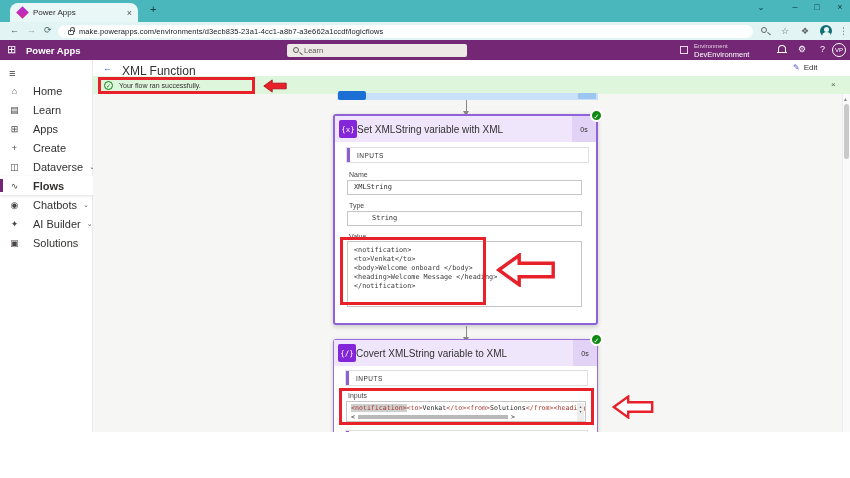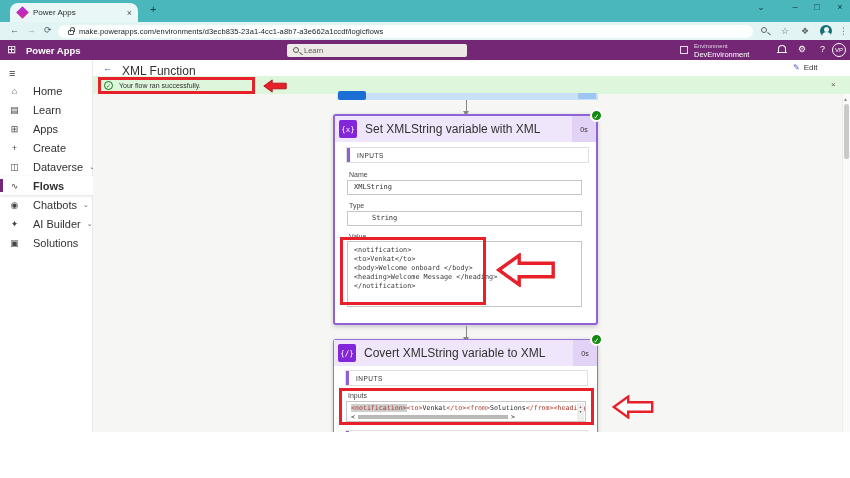--- a/index.html
+++ b/index.html
@@ -77,21 +77,21 @@
   .trig-chip { left:578px; top:93px; width:18px; height:6px; background:#9cc5f0; border-radius:1px;}
 
   .conn { width:1px; background:#8a8886; left:466px; }
   .conn-head { left:463px; width:0; height:0; border-left:3.5px solid transparent; border-right:3.5px solid transparent; border-top:5px solid #8a8886;}
 
   .card { background:#fff; border-radius:3px; box-shadow:0 1.5px 4px rgba(0,0,0,.18); }
   .card1 { left:333px; top:114px; width:265px; height:211px; border:2px solid #8f62d9; }
   .card2 { left:333px; top:339px; width:265px; height:113px; border:1px solid #9a6fd9; border-bottom:none; border-radius:3px 3px 0 0;}
   .card-hd { display:flex; align-items:center; height:26px; background:#efe6fb; }
   .card-ico { width:18px; height:18px; background:#8326d9; border-radius:2px; margin-left:4px; color:#fff; font-family:"DejaVu Sans Mono",monospace; font-size:7.5px; display:flex; align-items:center; justify-content:center; flex:none;}
-  .card-title { margin-left:8px; font-size:12px; color:#323130; white-space:nowrap;}
+  .card-title { font-size:10px; color:#323130; white-space:nowrap;}
   .dur-chip { margin-left:auto; width:24px; height:26px; background:#e2d2f5; font-size:7px; color:#323130; display:flex; align-items:center; justify-content:center; flex:none;}
   .ok-badge { position:absolute; width:13px; height:13px; background:#0e8a0e; border:2px solid #fff; border-radius:50%; color:#fff; font-size:7px; line-height:12px; text-align:center;}
   .sec-box { position:absolute; left:11px; width:243px; height:16px; border:1px solid #e1dfdd; background:#fff; display:flex; align-items:center;}
   .sec-bar { width:3px; height:100%; background:#8b5fd6; flex:none;}
   .sec-label { font-size:6.5px; letter-spacing:0.5px; color:#323130; margin-left:7px;}
   .fld-label { position:absolute; left:14px; font-size:7px; color:#484644;}
   .fld-input { position:absolute; left:12px; width:235px; height:15px; border:1px solid #c8c6c4; font-family:"DejaVu Sans Mono",monospace; font-size:7px; color:#323130; line-height:13px; padding-left:6px; background:#fff;}
   .val-box { position:absolute; left:12px; top:125px; width:235px; height:66px; border:1px solid #c8c6c4; padding:4px 6px; background:#fff;}
   .val-line { font-family:"DejaVu Sans Mono",monospace; font-size:6.8px; line-height:9px; color:#3b3a39; white-space:pre;}
 

